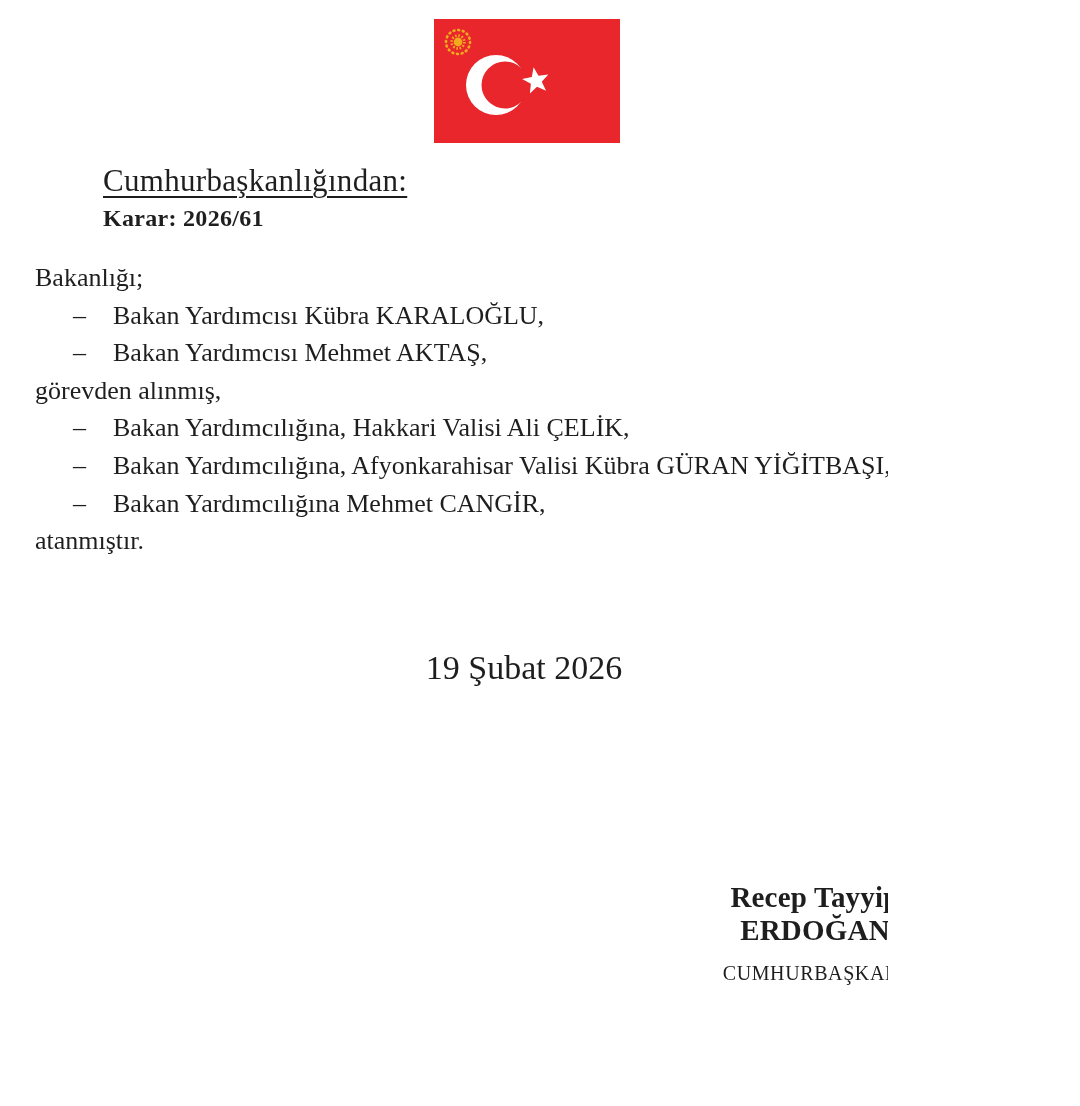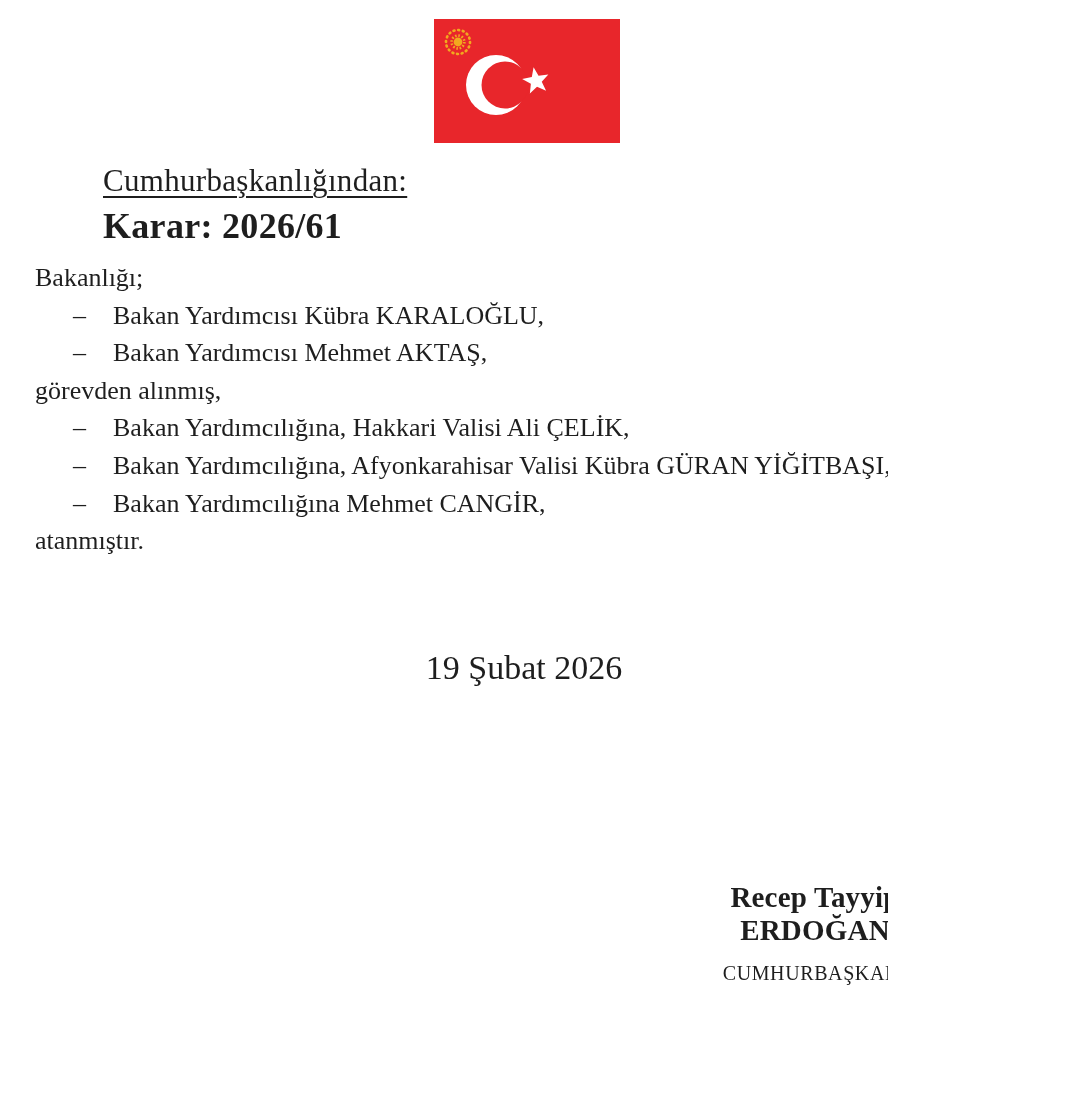--- a/index.html
+++ b/index.html
@@ -34,21 +34,21 @@
     font-weight: 400;
     text-decoration: underline;
     text-decoration-thickness: 2px;
     text-underline-offset: 5px;
     letter-spacing: 0.3px;
   }
   .doc-decision {
     position: absolute;
     left: 103px;
     top: 205px;
-    font-size: 36px;
+    font-size: 24px;
     font-weight: 700;
     letter-spacing: 0.3px;
   }
 
   
   .doc-body {
     position: absolute;
     left: 35px;
     top: 259px;
     width: 978px;

